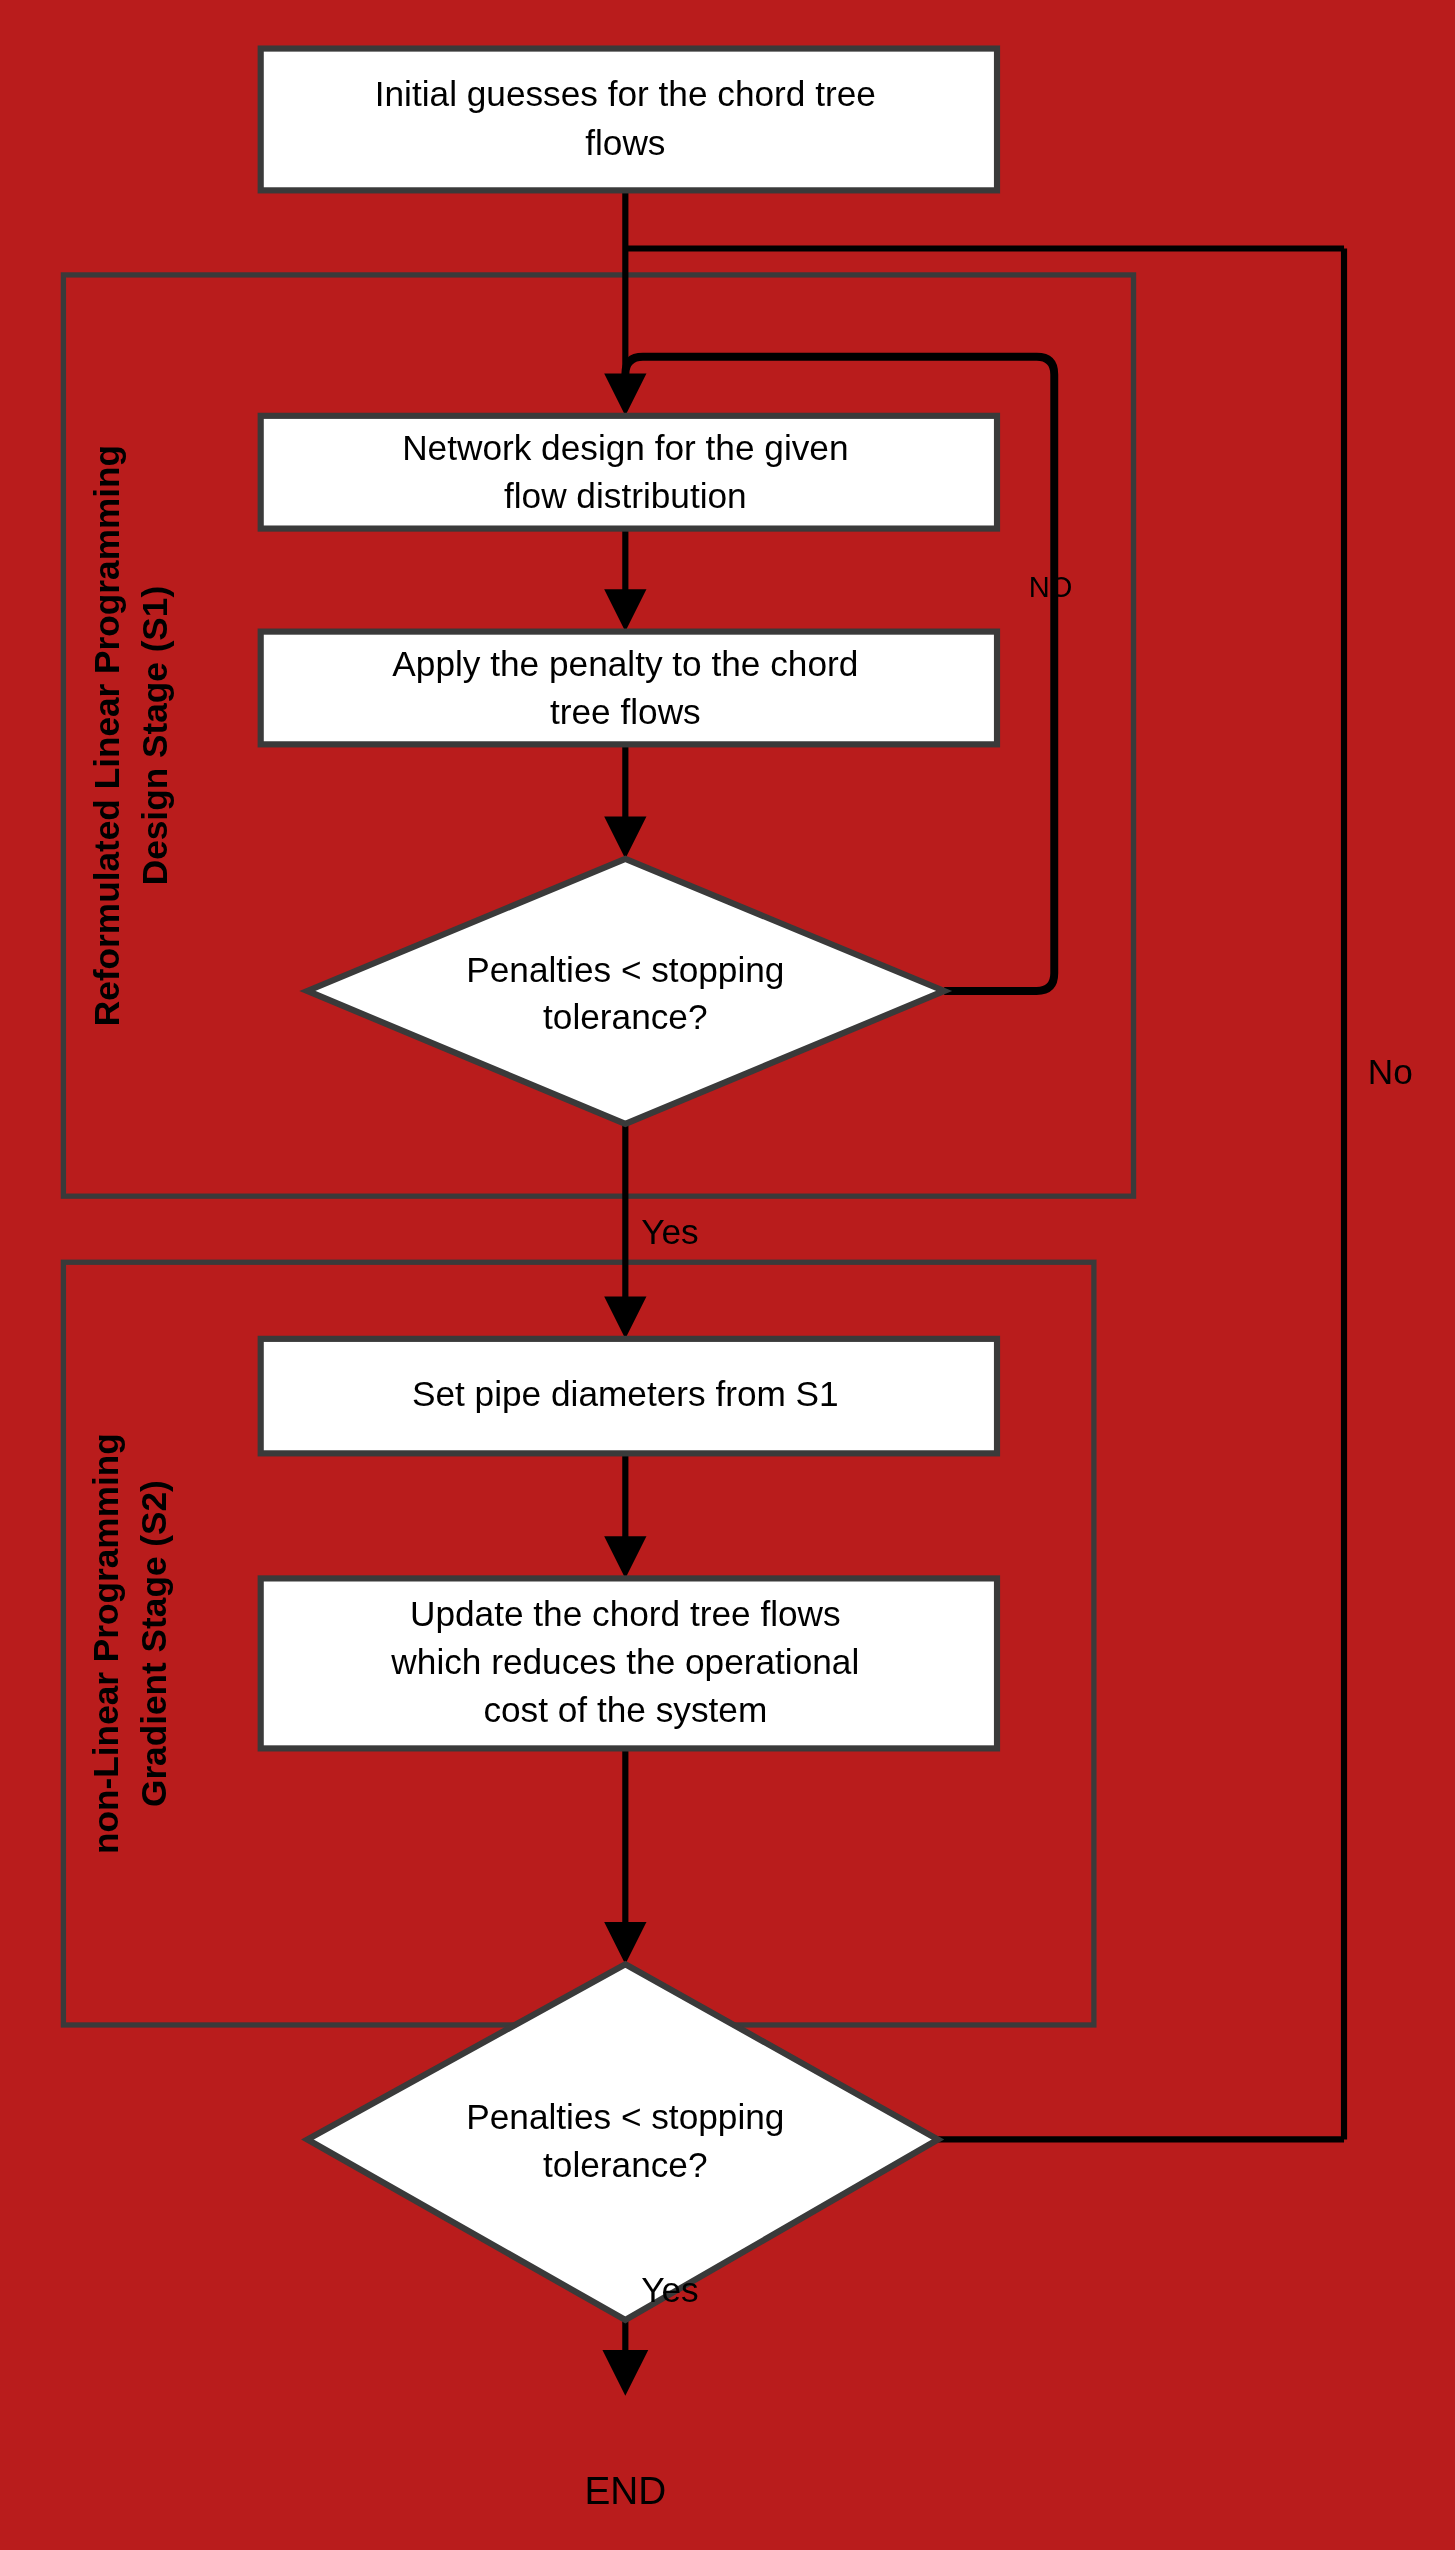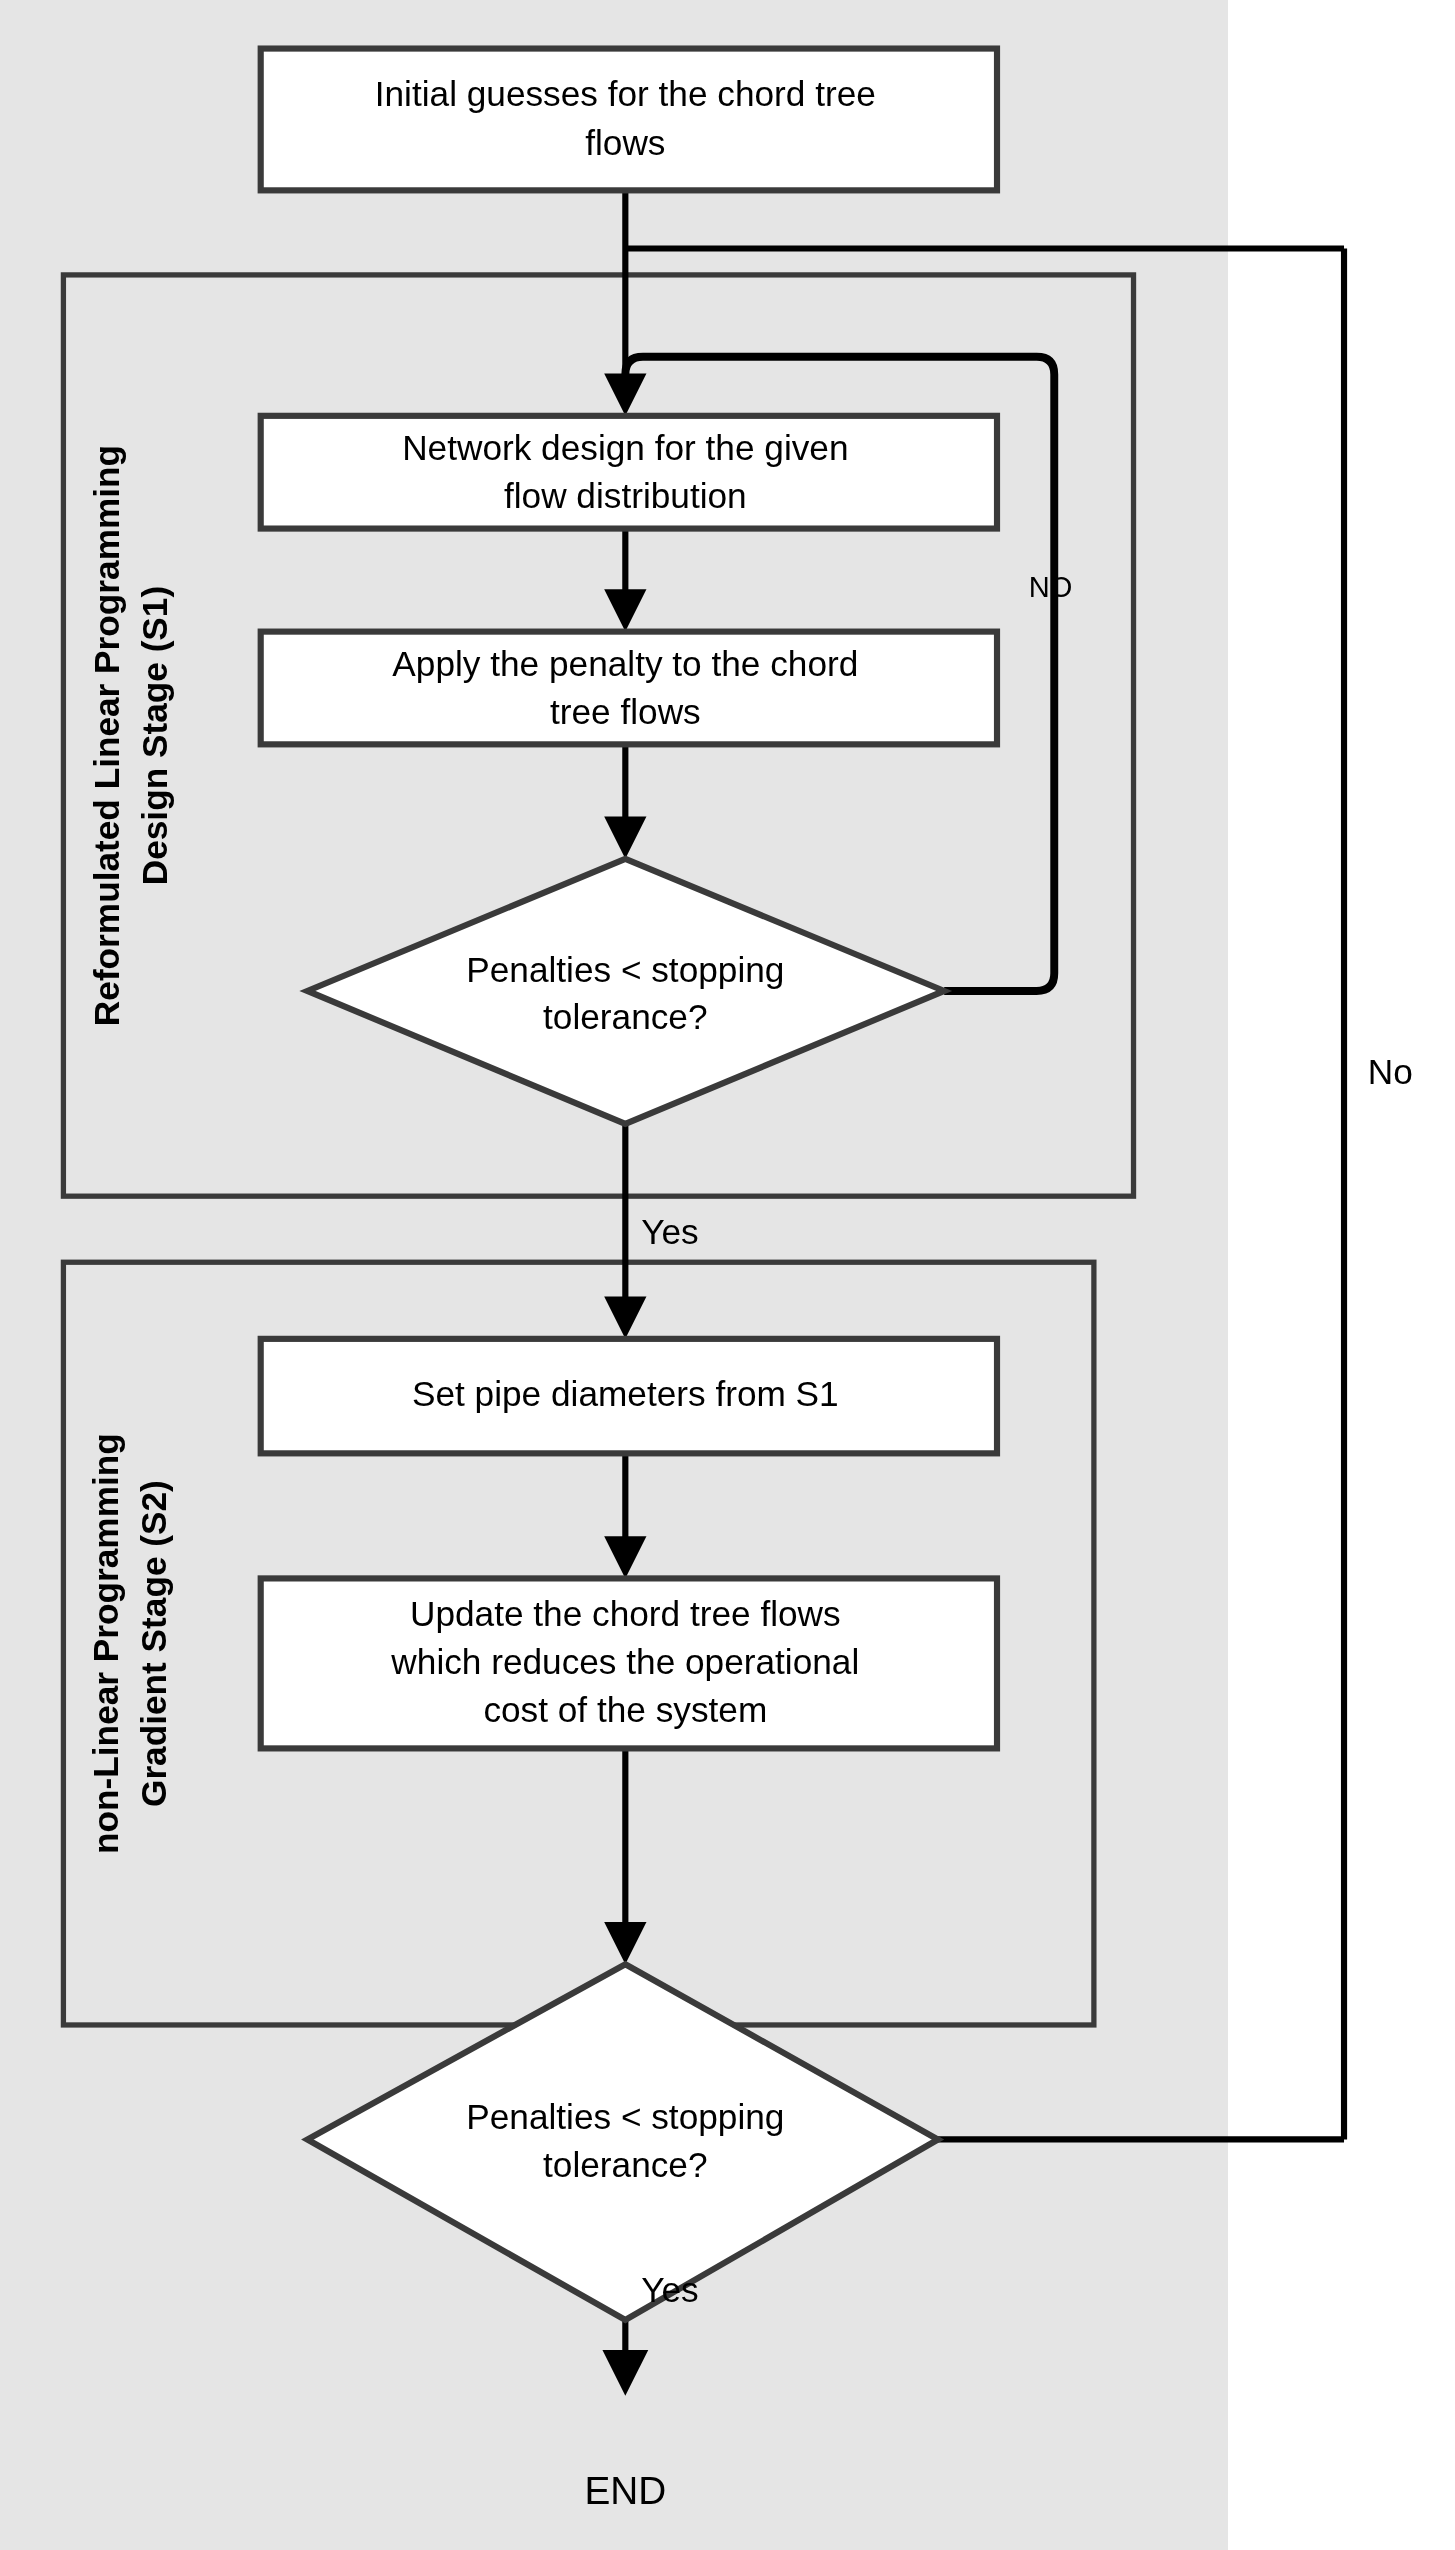--- a/index.html
+++ b/index.html
@@ -8,23 +8,23 @@
     background: #ffffff;
   }
   body {
     width: 1455px;
     height: 2550px;
     font-family: "Liberation Sans", sans-serif;
     overflow: hidden;
   }
   #flowchart-root {
     position: relative;
-    width: 1228px;
+    width: 1455px;
     height: 2550px;
-    background: #e5e5e5;
+    background: #b91c1c;
   }
   svg.diagram {
     position: absolute;
     inset: 0;
     width: 1455px;
     height: 2550px;
     display: block;
   }
   .node-rect {
     fill: #ffffff;

